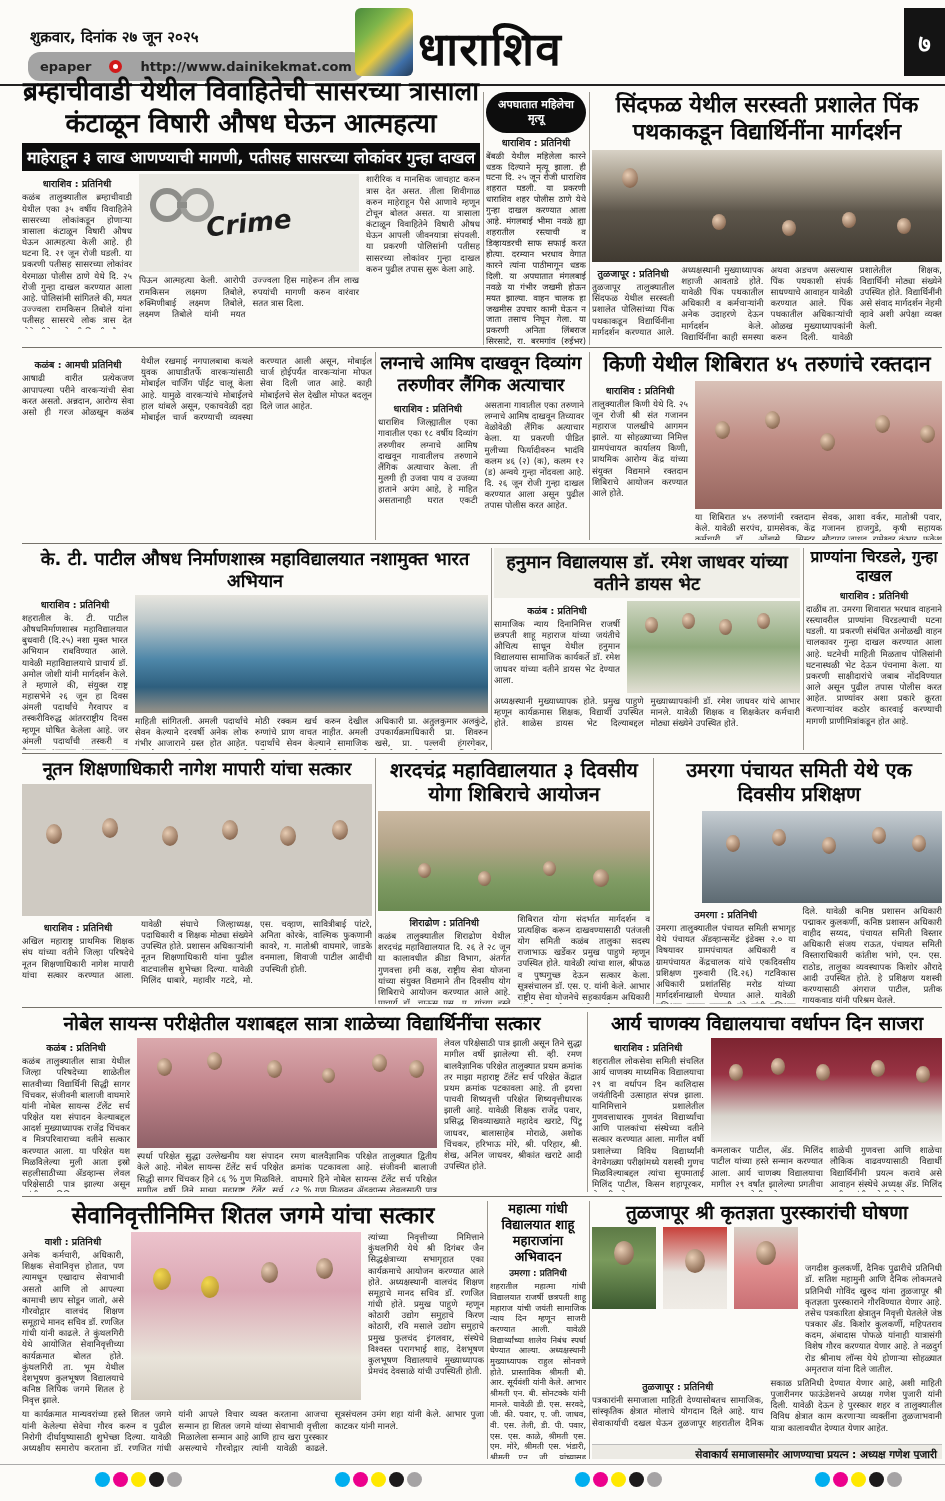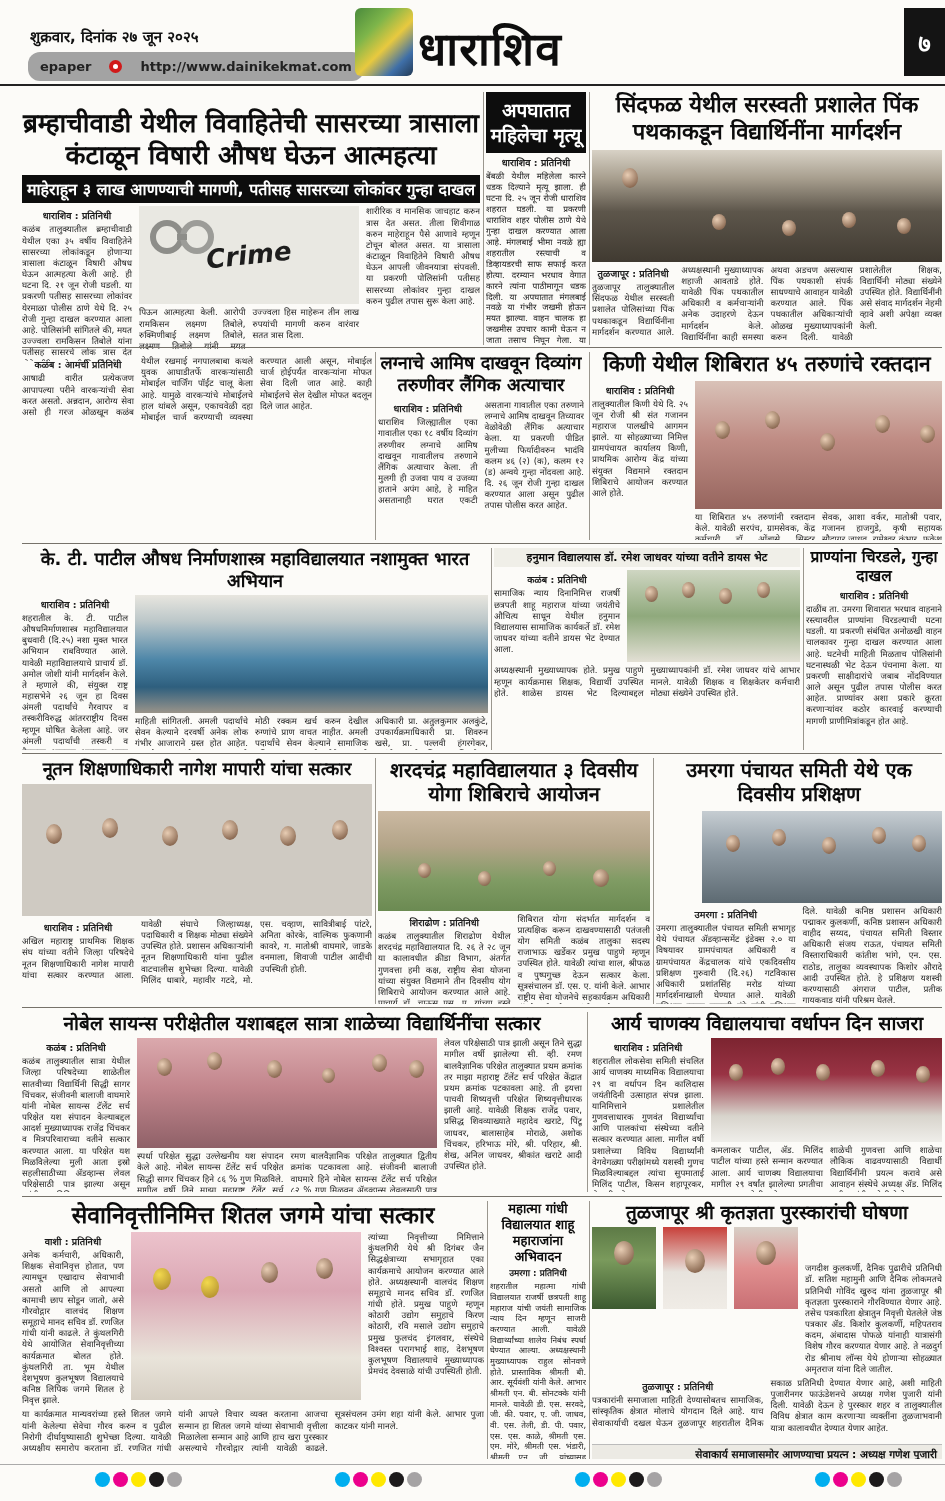--- a/index.html
+++ b/index.html
@@ -69,21 +69,21 @@
   <div class="hdr-epaper">
     <span>epaper</span>
     <span class="ep-ic"></span>
     <span>http://www.dainikekmat.com</span>
   </div>
   <div class="logo"></div>
   <div class="masthead">धाराशिव</div>
   <div class="pagebox">७</div>
   <div class="hdr-rule"></div>
 
-  <div class="art" style="left:22px;top:108px;width:458px;height:253px;">
+  <div class="art" style="left:22px;top:76px;width:458px;height:253px;">
     <div class="hl" style="font-size:26px;">ब्रम्हाचीवाडी येथील विवाहितेची सासरच्या त्रासाला कंटाळून विषारी औषध घेऊन आत्महत्या</div>
     <div class="sub" style="font-size:16px;">माहेराहून ३ लाख आणण्याची मागणी, पतीसह सासरच्या लोकांवर गुन्हा दाखल</div>
     <div class="row">
       <div style="width:110px;">
         <div class="by">धाराशिव : प्रतिनिधी</div>
         <div class="bd">कळंब तालुक्यातील ब्रम्हाचीवाडी येथील एका ३५ वर्षीय विवाहितेने सासरच्या लोकांकडून होणाऱ्या त्रासाला कंटाळून विषारी औषध घेऊन आत्महत्या केली आहे. ही घटना दि. २१ जून रोजी घडली. या प्रकरणी पतीसह सासरच्या लोकांवर येरमाळा पोलीस ठाणे येथे दि. २५ रोजी गुन्हा दाखल करण्यात आला आहे. पोलिसांनी सांगितले की, मयत उज्ज्वला रामकिसन तिबोले यांना पतीसह सासरचे लोक त्रास देत होते. तीने राहते घरी विषारी औषध</div>
       </div>
       <div style="width:220px;">
         <div class="ph ph-crime" style="width:220px;height:98px;">
           <svg width="70" height="46" viewBox="0 0 70 46">
@@ -95,21 +95,21 @@
         </div>
         <div class="bd c2" style="margin-top:3px;">पिऊन आत्महत्या केली. आरोपी रामकिसन लक्ष्मण तिबोले, रुक्मिणीबाई लक्ष्मण तिबोले, लक्ष्मण तिबोले यांनी मयत उज्ज्वला हिस माहेरून तीन लाख रुपयांची मागणी करुन वारंवार सतत त्रास दिला.</div>
       </div>
       <div style="flex:1;">
         <div class="bd">शारीरिक व मानसिक जाचहाट करुन त्रास देत असत. तीला शिवीगाळ करुन माहेराहून पैसे आणावे म्हणून टोचून बोलत असत. या त्रासाला कंटाळून विवाहितेने विषारी औषध घेऊन आपली जीवनयात्रा संपवली. या प्रकरणी पोलिसांनी पतीसह सासरच्या लोकांवर गुन्हा दाखल करुन पुढील तपास सुरू केला आहे.</div>
       </div>
     </div>
   </div>
 
   <div class="art" style="left:486px;top:92px;width:100px;height:253px;">
-    <div class="boxtitle" style="font-size:19px;">अपघातात महिलेचा मृत्यू</div>
+    <div class="boxtitle" style="font-size:11px;border-radius:22px;">अपघातात महिलेचा मृत्यू</div>
     <div class="by">धाराशिव : प्रतिनिधी</div>
     <div class="bd" style="font-size:8.4px;">बेंबळी येथील महिलेला कारने धडक दिल्याने मृत्यू झाला. ही घटना दि. २५ जून रोजी धाराशिव शहरात घडली. या प्रकरणी धाराशिव शहर पोलीस ठाणे येथे गुन्हा दाखल करण्यात आला आहे. मंगलबाई भीमा नवळे ह्या शहरातील रस्त्याची व डिव्हायडरची साफ सफाई करत होत्या. दरम्यान भरधाव वेगात कारने त्यांना पाठीमागून धडक दिली. या अपघातात मंगलबाई नवळे या गंभीर जखमी होऊन मयत झाल्या. वाहन चालक हा जखमीस उपचार कामी घेऊन न जाता तसाच निघून गेला. या प्रकरणी अनिता लिंबराज सिरसाटे, रा. बरमगांव (रुईभर) यांनी दिलेल्या प्रथम खबरेवरुन गुन्हा नोंदवला आहे.</div>
   </div>
 
   <div class="art" style="left:592px;top:92px;width:350px;height:253px;">
     <div class="hl" style="font-size:22px;">सिंदफळ येथील सरस्वती प्रशालेत पिंक पथकाकडून विद्यार्थिनींना मार्गदर्शन</div>
     <div class="ph ph-class" style="width:350px;height:112px;margin-top:4px;">
       <span class="head-dot" style="left:30px;top:18px;width:16px;height:20px;"></span>
       <span class="head-dot" style="left:120px;top:64px;width:14px;height:16px;"></span>
       <span class="head-dot" style="left:190px;top:70px;width:14px;height:16px;"></span>
@@ -175,21 +175,21 @@
         <div class="bd">शहरातील के. टी. पाटील औषधनिर्माणशास्त्र महाविद्यालयात बुधवारी (दि.२५) नशा मुक्त भारत अभियान राबविण्यात आले. यावेळी महाविद्यालयाचे प्राचार्य डॉ. अमोल जोशी यांनी मार्गदर्शन केले. ते म्हणाले की, संयुक्त राष्ट्र महासभेने २६ जून हा दिवस अंमली पदार्थांचे गैरवापर व तस्करीविरुद्ध आंतरराष्ट्रीय दिवस म्हणून घोषित केलेला आहे. जर अंमली पदार्थांची तस्करी व गैरवापर आढळून आल्यास भारत सरकारने तयार केलेल्या मानस मदतक्रमांक १९३३ वर तक्रार करावी असे सांगितले.</div>
       </div>
       <div style="flex:1;">
         <div class="ph ph-assembly" style="width:100%;height:118px;"></div>
         <div class="bd c3" style="margin-top:3px;">माहिती सांगितली. अमली पदार्थांचे सेवन केल्याने दरवर्षी अनेक लोक गंभीर आजाराने ग्रस्त होत आहेत. यामध्ये फुफ्फुसांचे आजार, हृदयाचे आजार, कॅन्सर, स्ट्रोक, यासह मानसिक स्वास्थ्य बिघडते. आजारांचे उपचार देखील खूप महाग आहेत. मोठी रक्कम खर्च करुन देखील रुग्णांचे प्राण वाचत नाहीत. अमली पदार्थांचे सेवन केल्याने सामाजिक प्रतिष्ठा सुद्धा कमी होते. अमली पदार्थांच्या सेवनामुळे शारीरिक, मानसिक, आर्थिक नुकसान होते. कार्यक्रमासाठी रासेयोचे कार्यक्रम अधिकारी प्रा. अतुलकुमार अलकुंटे, उपकार्यक्रमाधिकारी प्रा. शिवरुन खसे, प्रा. पल्लवी हंगरगेकर, स्वयंसेवक तसेच शिक्षक व शिक्षकेतर कर्मचारी यांनी परिश्रम घेतले. कार्यक्रमाच्या शेवटी शपथ घेण्यात आली.</div>
       </div>
     </div>
   </div>
 
   <div class="art" style="left:494px;top:548px;width:306px;height:202px;">
-    <div class="hl" style="font-size:11px;background:#f0efe8;padding:3px 2px;">हनुमान विद्यालयास डॉ. रमेश जाधवर यांच्या वतीने डायस भेट</div>
+    <div class="hl" style="font-size:18px;background:#f0efe8;padding:3px 2px;">हनुमान विद्यालयास डॉ. रमेश जाधवर यांच्या वतीने डायस भेट</div>
     <div class="row">
       <div style="width:126px;">
         <div class="by">कळंब : प्रतिनिधी</div>
         <div class="bd">सामाजिक न्याय दिनानिमित्त राजर्षी छत्रपती शाहू महाराज यांच्या जयंतीचे औचित्य साधून येथील हनुमान विद्यालयास सामाजिक कार्यकर्ते डॉ. रमेश जाधवर यांच्या वतीने डायस भेट देण्यात आला.</div>
       </div>
       <div style="flex:1;">
         <div class="ph ph-dais" style="width:100%;height:92px;">
           <span class="head-dot" style="left:18px;top:16px;width:13px;height:16px;"></span>
           <span class="head-dot" style="left:55px;top:12px;width:13px;height:16px;"></span>
           <span class="head-dot" style="left:92px;top:18px;width:13px;height:16px;"></span>

